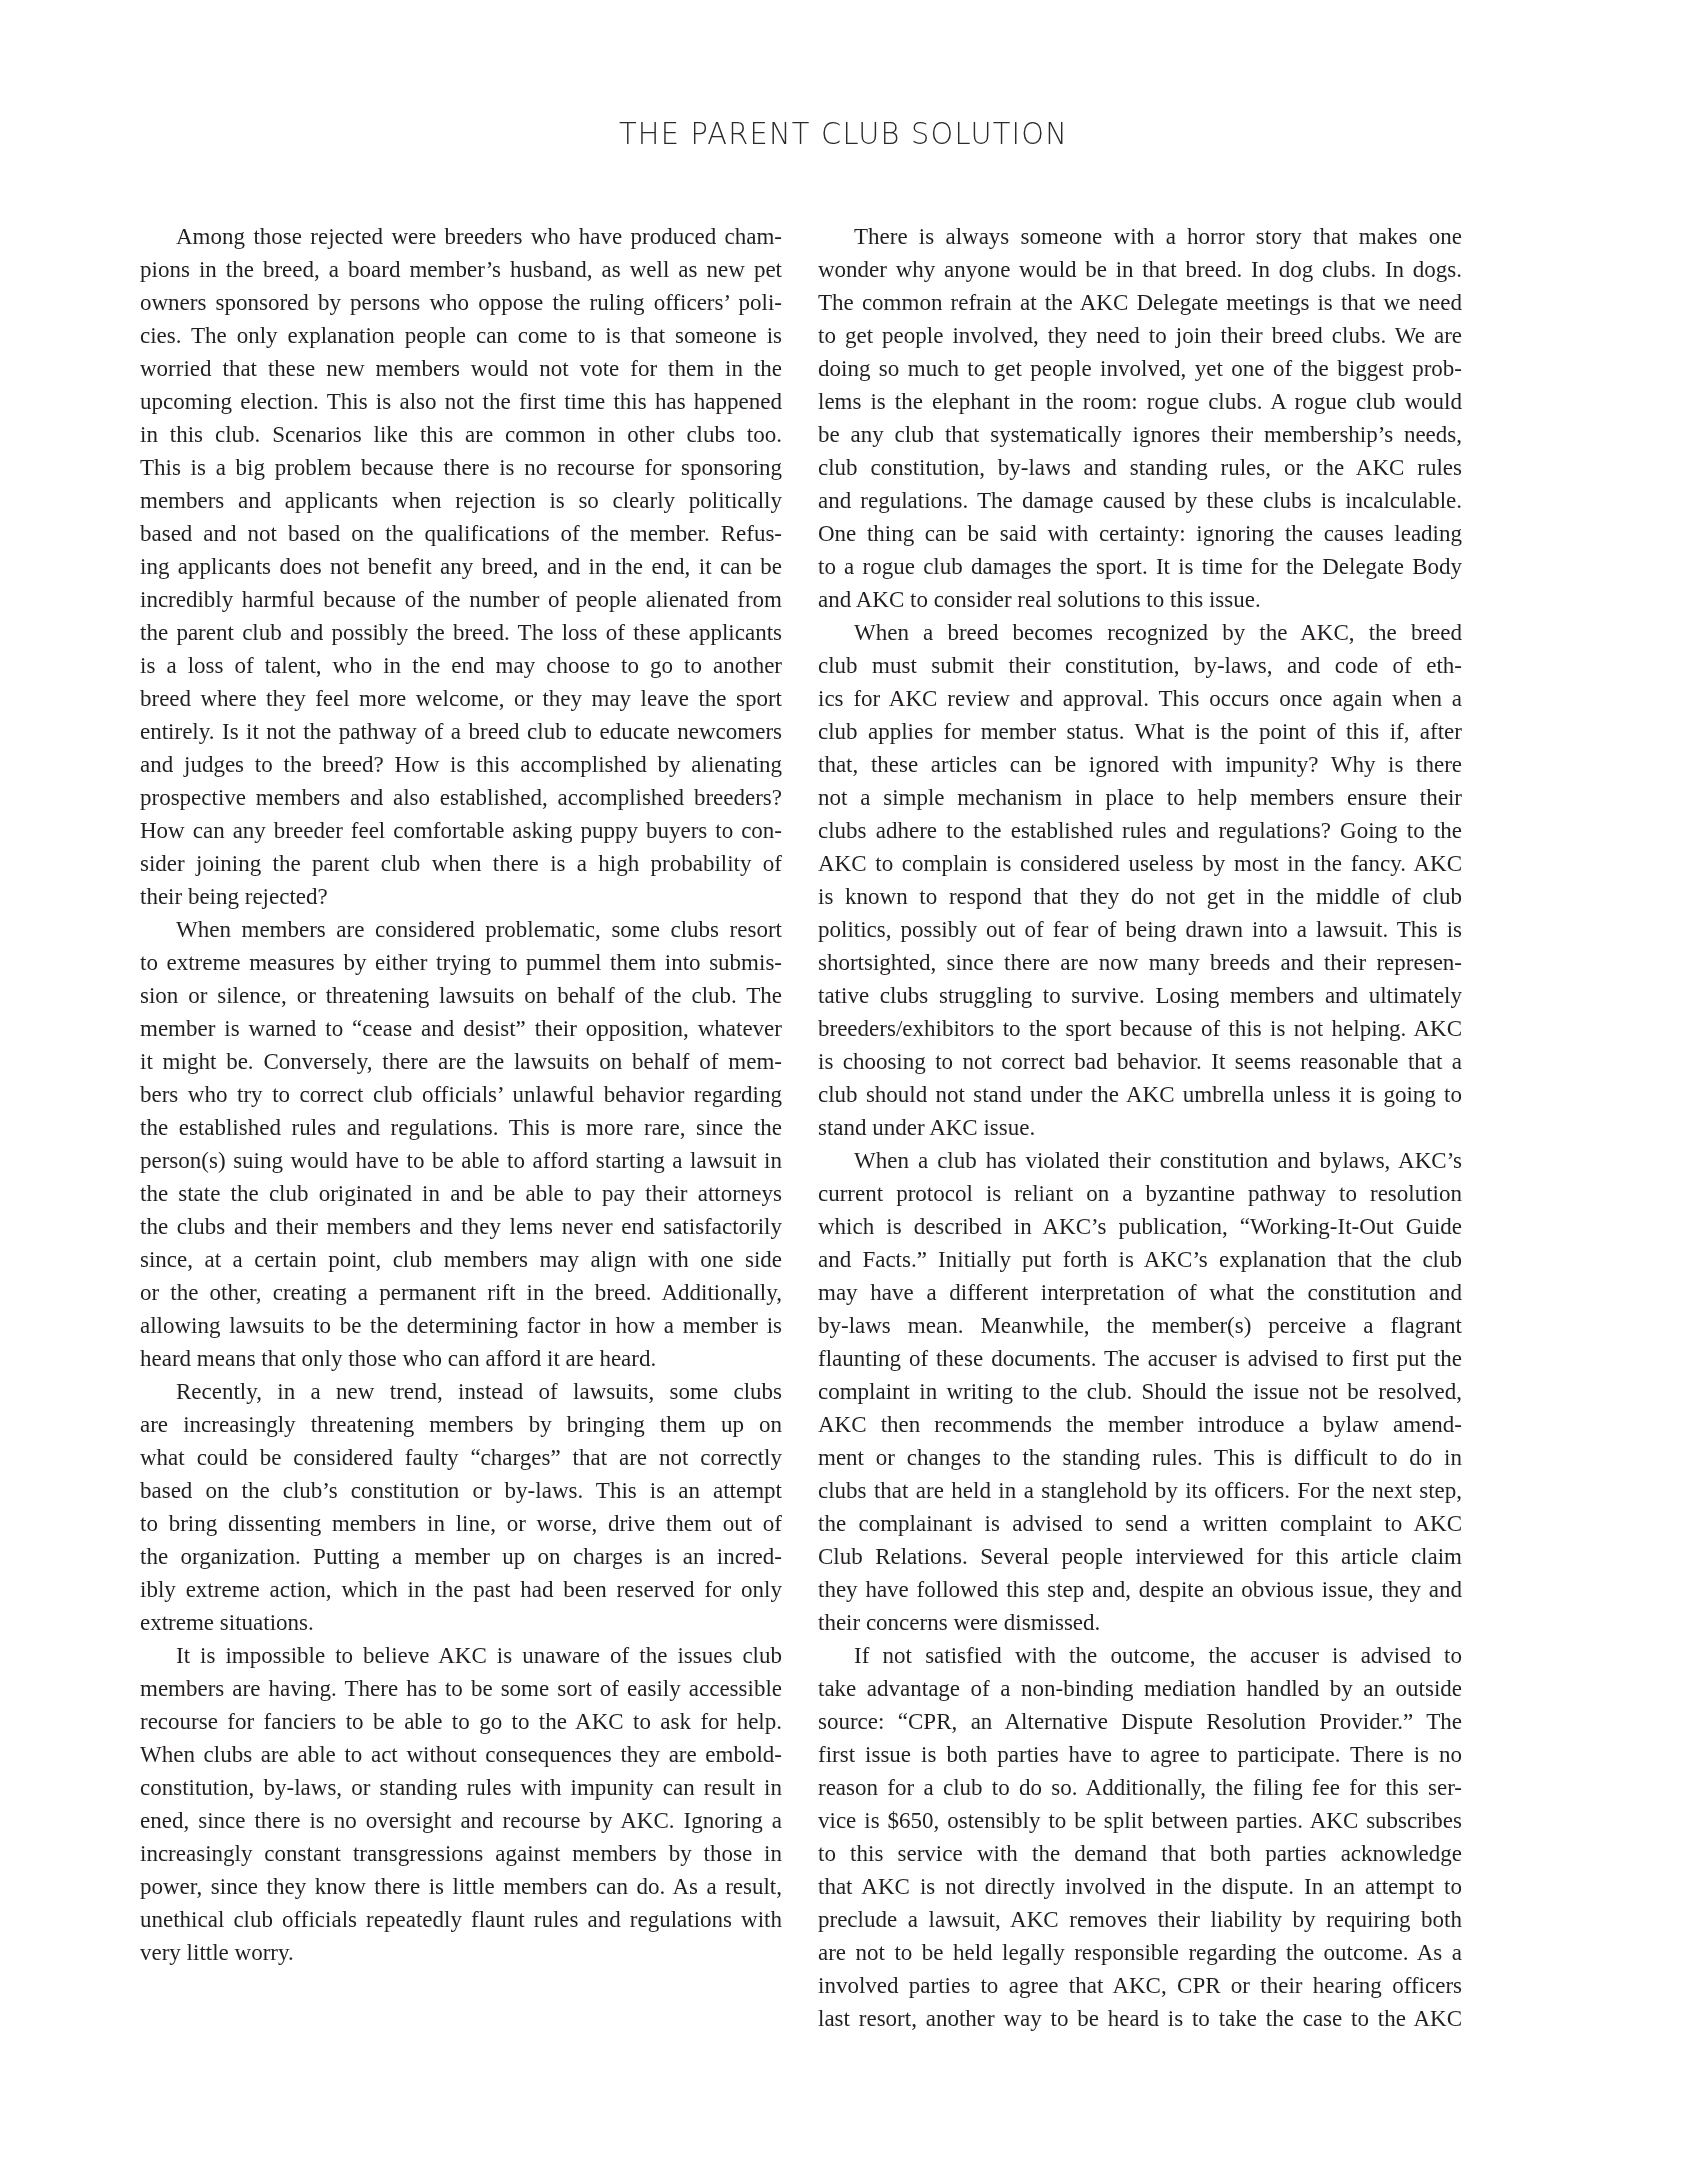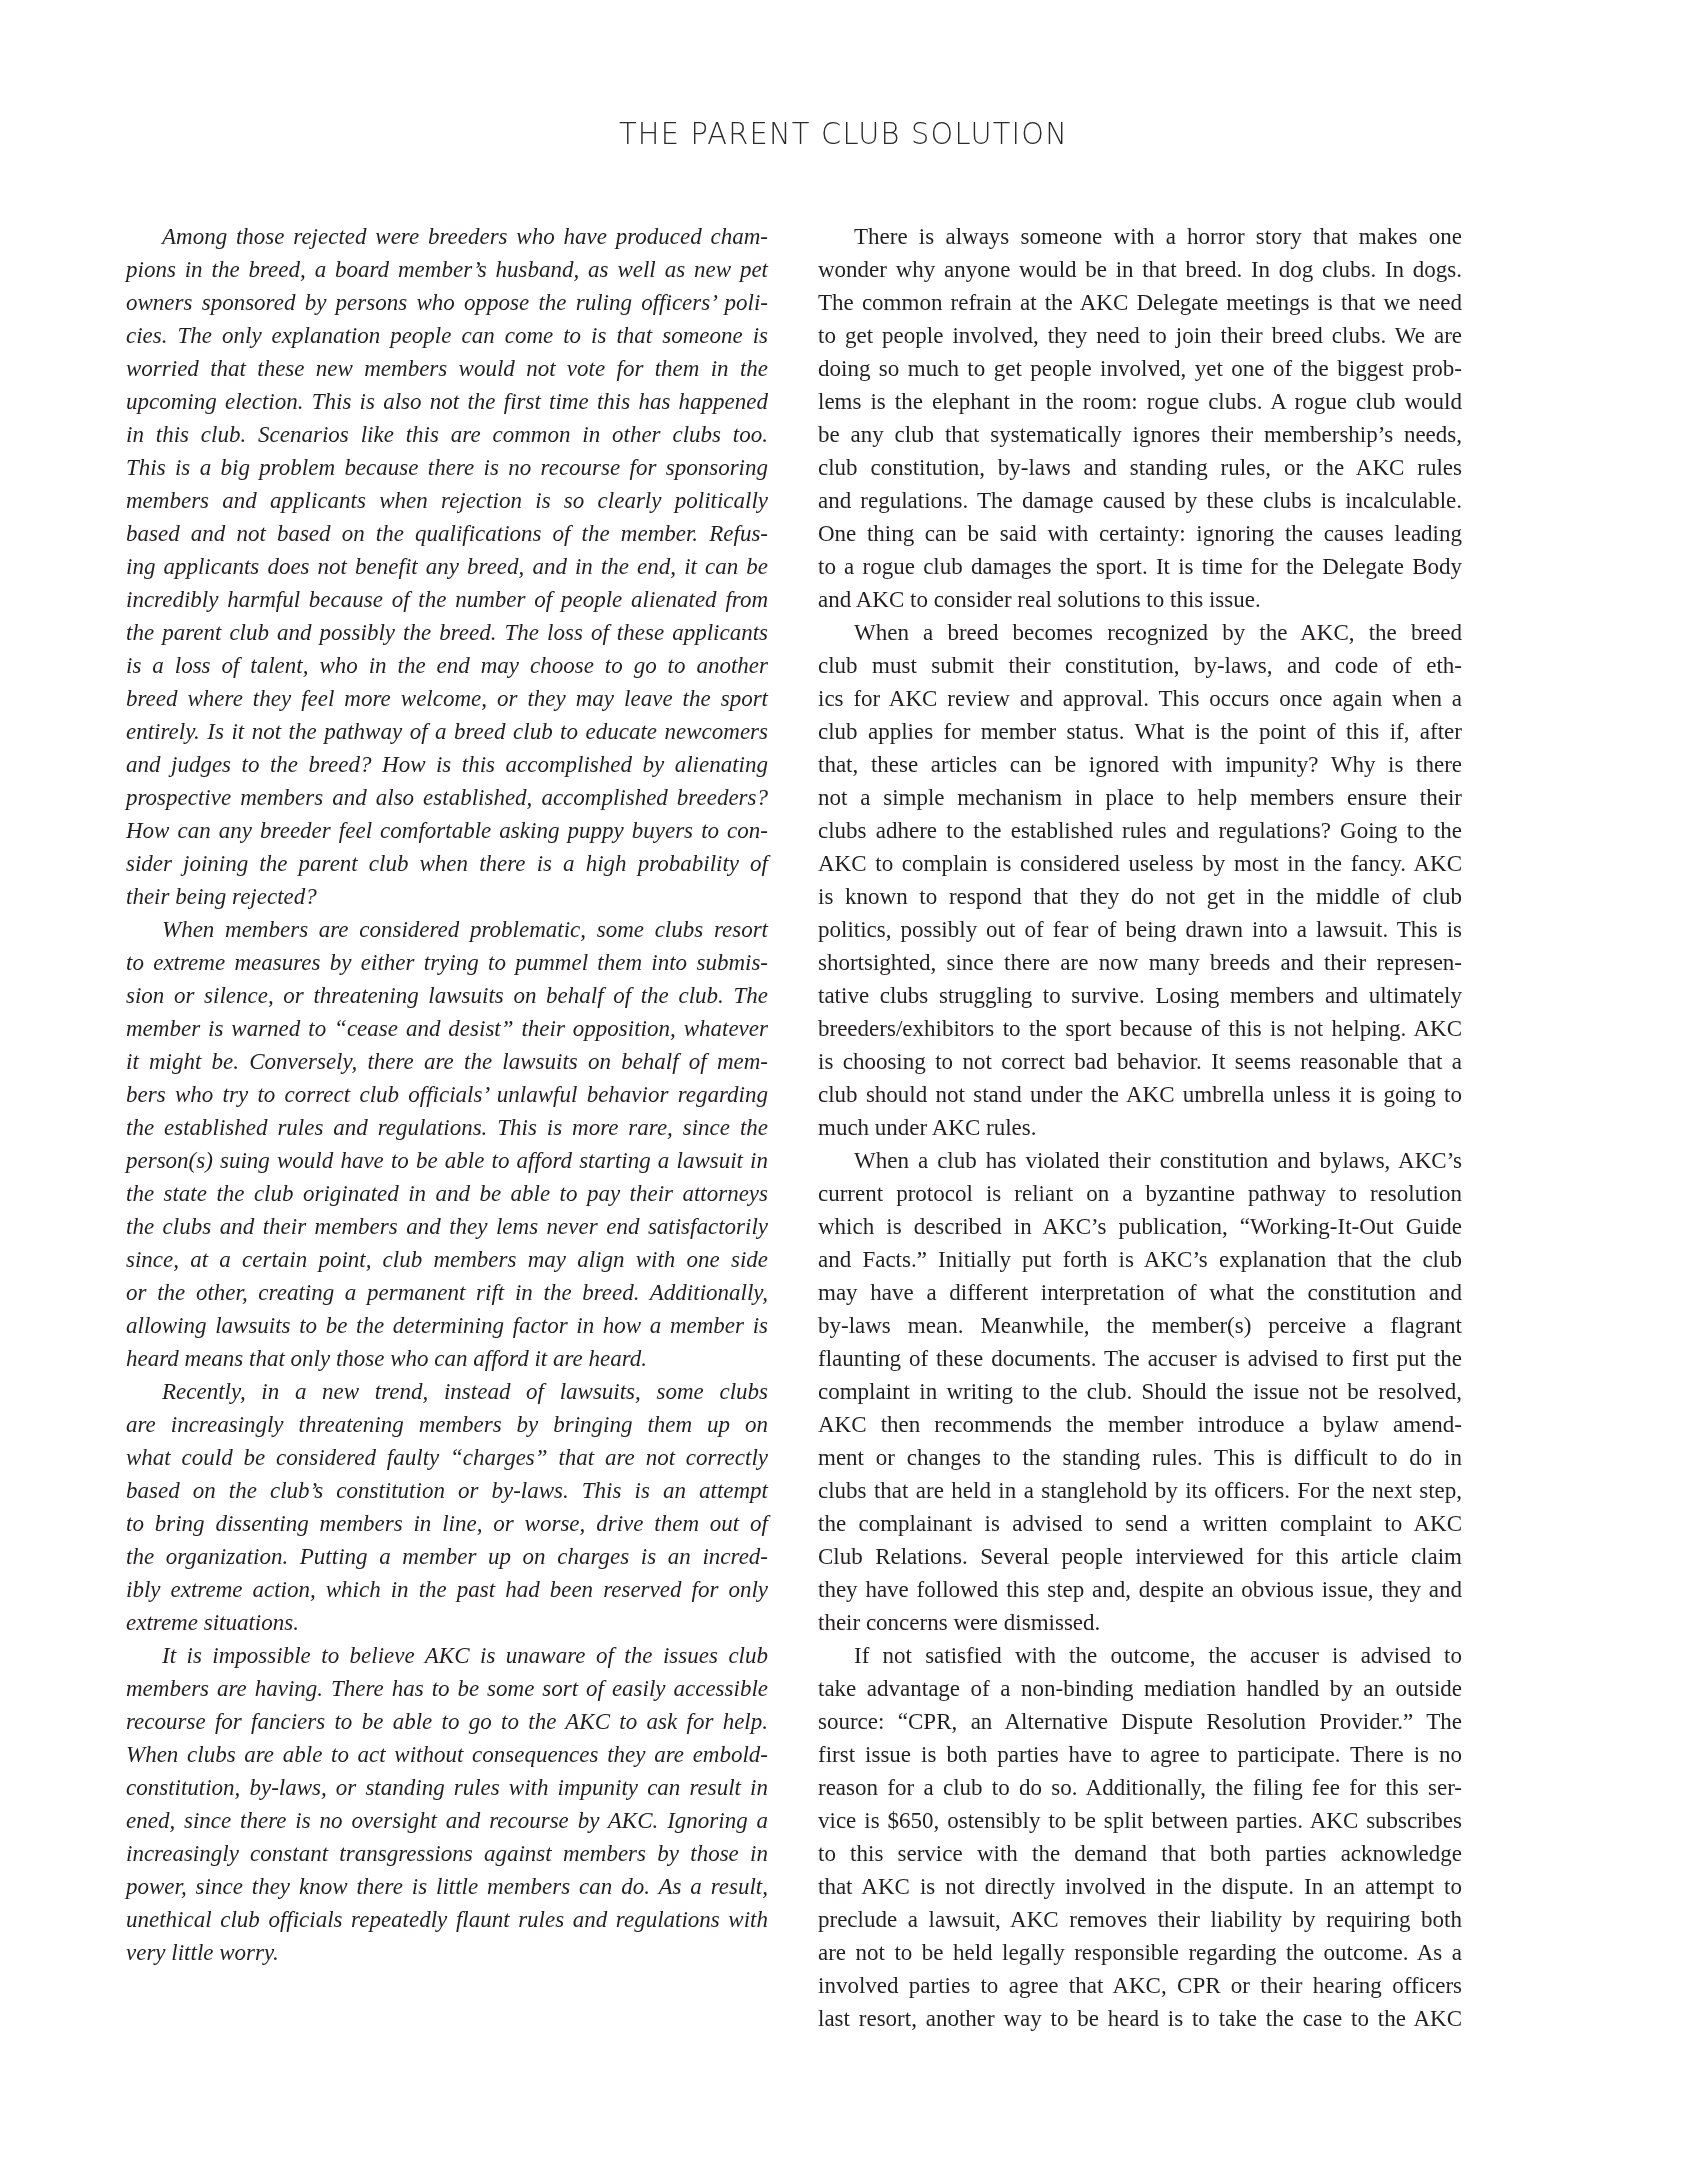--- a/index.html
+++ b/index.html
@@ -29,21 +29,21 @@
     transform: scaleX(0.96);
   }
   .column {
     position: absolute;
     top: 220px;
     font-family: "Liberation Serif", serif;
     font-size: 23px;
     line-height: 33px;
     color: #231f20;
   }
-  .col-left { left: 126px; width: 642px; font-style: italic; }
+  .col-left { left: 140px; width: 642px; }
   .col-right { left: 818px; width: 644px; }
   .line {
     display: block;
     height: 33px;
     white-space: nowrap;
     text-align: justify;
     text-align-last: justify;
     overflow: visible;
   }
   .line.last {
@@ -146,21 +146,21 @@
       <span class="line">not a simple mechanism in place to help members ensure their</span>
       <span class="line">clubs adhere to the established rules and regulations? Going to the</span>
       <span class="line">AKC to complain is considered useless by most in the fancy. AKC</span>
       <span class="line">is known to respond that they do not get in the middle of club</span>
       <span class="line">politics, possibly out of fear of being drawn into a lawsuit. This is</span>
       <span class="line">shortsighted, since there are now many breeds and their represen-</span>
       <span class="line">tative clubs struggling to survive. Losing members and ultimately</span>
       <span class="line">breeders/exhibitors to the sport because of this is not helping. AKC</span>
       <span class="line">is choosing to not correct bad behavior. It seems reasonable that a</span>
       <span class="line">club should not stand under the AKC umbrella unless it is going to</span>
-      <span class="line last">much under AKC rules.</span>
+      <span class="line last">stand under AKC issue.</span>
     </div>
     <div>
       <span class="line first">When a club has violated their constitution and bylaws, AKC’s</span>
       <span class="line">current protocol is reliant on a byzantine pathway to resolution</span>
       <span class="line">which is described in AKC’s publication, “Working-It-Out  Guide</span>
       <span class="line">and Facts.” Initially put forth is AKC’s explanation that the club</span>
       <span class="line">may have a different interpretation of what the constitution and</span>
       <span class="line">by-laws mean. Meanwhile, the member(s) perceive a flagrant</span>
       <span class="line">flaunting of these documents. The accuser is advised to first put the</span>
       <span class="line">complaint in writing to the club. Should the issue not be resolved,</span>

